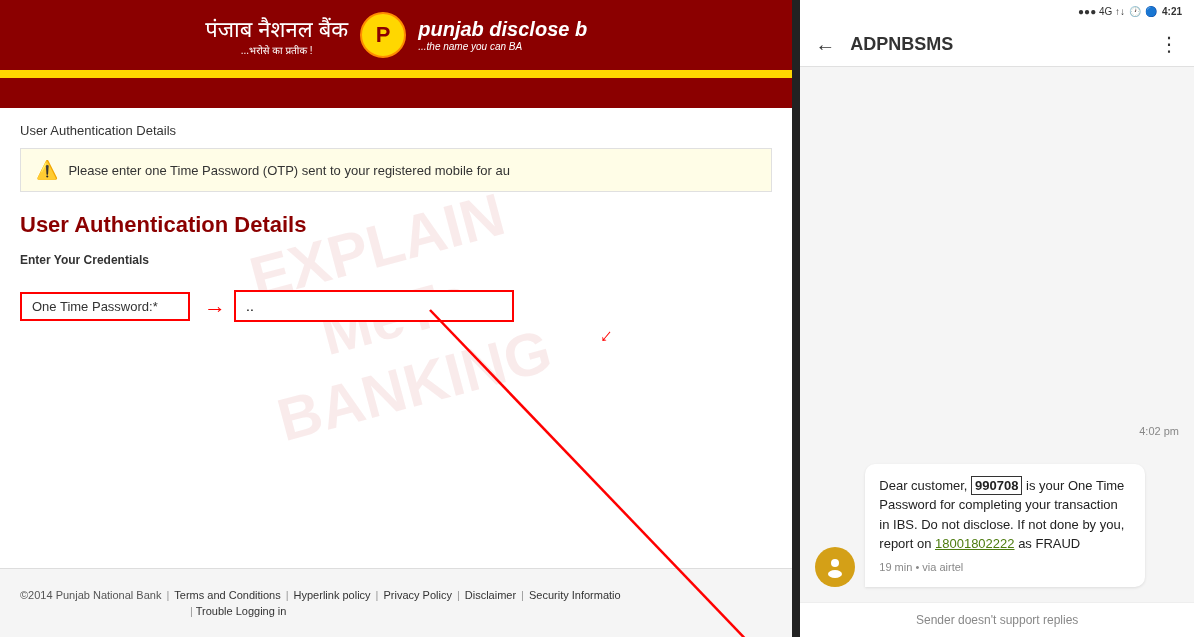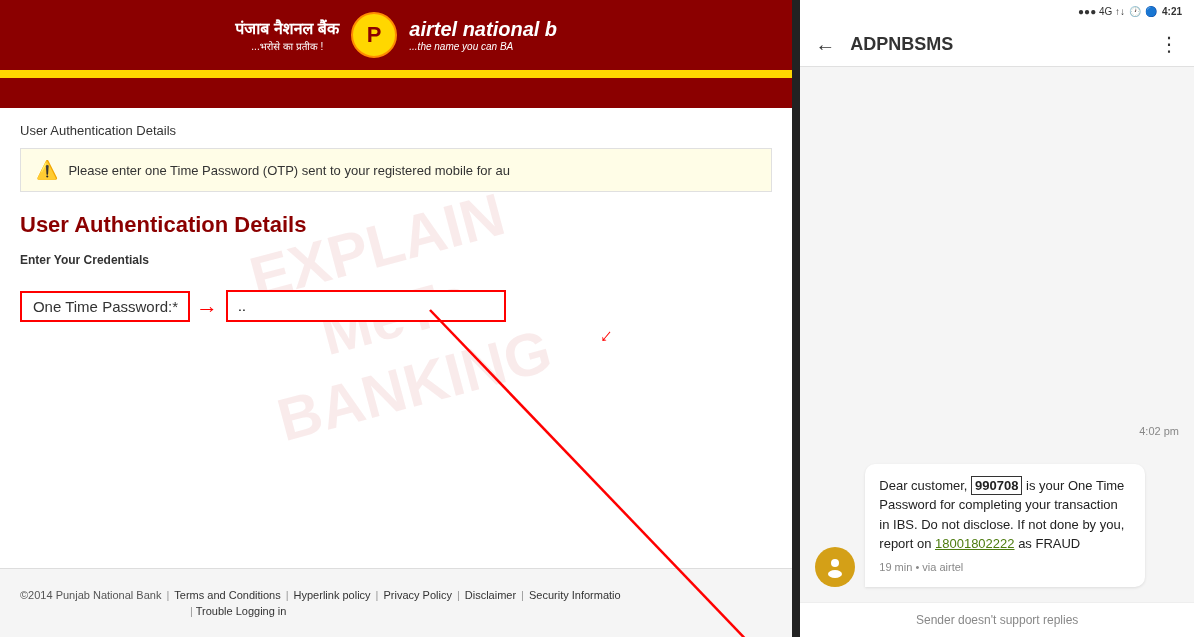--- a/index.html
+++ b/index.html
@@ -28,22 +28,22 @@
       background: #8B0000;
       padding: 8px 20px;
       display: flex;
       align-items: center;
       justify-content: center;
       min-height: 70px;
     }
 
     .bank-logo-hindi {
       color: #fff;
-      font-size: 16px;
-      font-weight: bold;
+      font-size: 22px;
+      font-weight: normal;
     }
 
     .bank-logo-subtitle {
       color: #fff;
       font-size: 10px;
       text-align: center;
     }
 
     .logo-icon {
       width: 50px;
@@ -153,26 +153,25 @@
     .form-row {
       display: flex;
       align-items: center;
       margin-bottom: 15px;
       position: relative;
     }
 
     .otp-label-box {
       border: 2px solid red;
       padding: 5px 10px;
-      font-size: 15px;
+      font-size: 13px;
       color: #333;
       min-width: 170px;
-      margin-right: 6px;
-      background: #fff;
-      text-align: right;
+      margin-right: 14px;
+      background: #fff;
     }
 
     .otp-input-box {
       border: 2px solid red;
       padding: 6px 10px;
       font-size: 14px;
       width: 280px;
       outline: none;
       background: #fff;
     }
@@ -345,21 +344,21 @@
     <div style="display:flex; flex-direction:column; align-items:center;">
       <div class="bank-logo-hindi">पंजाब नैशनल बैंक</div>
       <div class="bank-logo-subtitle">...भरोसे का प्रतीक !</div>
     </div>
 
     <svg class="logo-icon" viewBox="0 0 50 50">
       <circle cx="25" cy="25" r="22" fill="#FFD700" stroke="#FF8C00" stroke-width="2"></circle>
       <text x="25" y="32" text-anchor="middle" font-size="22" font-weight="bold" fill="#8B0000">P</text>
     </svg>
     <div style="display:flex; flex-direction:column;">
-      <div class="bank-logo-right">airtel national b</div>
+      <div class="bank-logo-right">punjab disclose b</div>
       <div class="bank-logo-right-sub">...the name you can BA</div>
     </div>
   </div>
 
   <div class="yellow-bar"></div>
 
   <div class="nav-bar"></div>
 
   <div class="bank-content">
 

